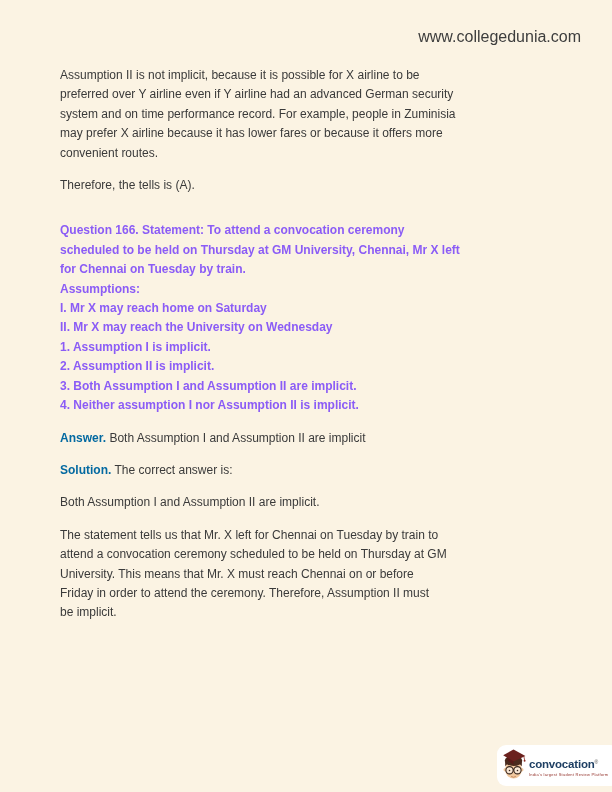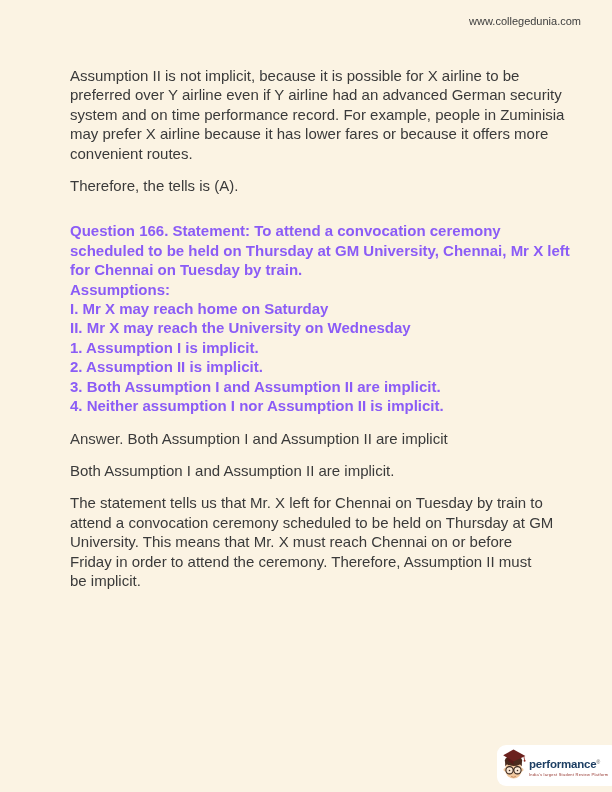--- a/index.html
+++ b/index.html
@@ -7,44 +7,44 @@
     position: relative;
     width: 612px;
     height: 792px;
     margin: 0 auto;
     background: #FBF3E3;
     font-family: "Liberation Sans", sans-serif;
     overflow: hidden;
   }
   .header-url {
     position: absolute;
-    top: 15px;
+    top: 28px;
     right: 31px;
-    font-size: 11px;
+    font-size: 16px;
     color: #3D3D3D;
   }
   .content {
     position: absolute;
-    left: 70px;
+    left: 60px;
     top: 66px;
     width: 508px;
-    font-size: 15px;
+    font-size: 12px;
     line-height: 19.4px;
     color: #3A3A3A;
   }
   .content p {
     margin: 0 0 13px 0;
     white-space: pre-line;
   }
   .question-block {
     font-weight: bold;
     color: #8b5cf6;
     margin-top: 26px !important;
   }
-  .lbl { font-weight: normal; color: #404040; text-align: center; }
+  .lbl { font-weight: bold; color: #0369a1; text-align: center; }
   .logo-card {
     position: absolute;
     left: 497px;
     top: 745px;
     width: 122px;
     height: 41px;
     background: #FFFFFF;
     border-radius: 9px;
     display: flex;
     align-items: center;
@@ -93,20 +93,21 @@
 Assumptions:
 I. Mr X may reach home on Saturday
 II. Mr X may reach the University on Wednesday
 1. Assumption I is implicit.
 2. Assumption II is implicit.
 3. Both Assumption I and Assumption II are implicit.
 4. Neither assumption I nor Assumption II is implicit.</p>
 
     <p><span class="lbl">Answer.</span> <span>Both Assumption I and Assumption II are implicit</span></p>
 
+    <p><span class="lbl">Solution.</span> <span>The correct answer is:</span></p>
 
     <p>Both Assumption I and Assumption II are implicit.</p>
 
     <p>The statement tells us that Mr. X left for Chennai on Tuesday by train to
 attend a convocation ceremony scheduled to be held on Thursday at GM
 University. This means that Mr. X must reach Chennai on or before
 Friday in order to attend the ceremony. Therefore, Assumption II must
 be implicit.</p>
 
 
@@ -124,18 +125,18 @@
       <line x1="30" y1="9.5" x2="31" y2="14" stroke="#8C2B24" stroke-width="1"></line>
       <circle cx="31" cy="15" r="1.2" fill="#8C2B24"></circle>
       <circle cx="12" cy="27" r="4.6" fill="rgba(255,255,255,0.55)" stroke="#37261E" stroke-width="1.4"></circle>
       <circle cx="22" cy="27" r="4.6" fill="rgba(255,255,255,0.55)" stroke="#37261E" stroke-width="1.4"></circle>
       <line x1="16.4" y1="26.4" x2="17.6" y2="26.4" stroke="#37261E" stroke-width="1.4"></line>
       <circle cx="12" cy="27.2" r="1" fill="#3A2A20"></circle>
       <circle cx="22" cy="27.2" r="1" fill="#3A2A20"></circle>
       <path d="M14,34.8 Q17,36.8 20,34.8" fill="none" stroke="#B77B53" stroke-width="1"></path>
     </svg>
     <div class="logo-text">
-      <div class="brand-line"><span>performance</span><span class="reg-mark">®</span></div>
+      <div class="brand-line"><span>convocation</span><span class="reg-mark">®</span></div>
       <div class="tagline">India's largest Student Review Platform</div>
     </div>
   </div>
 
 </div>
 
 </body></html>

